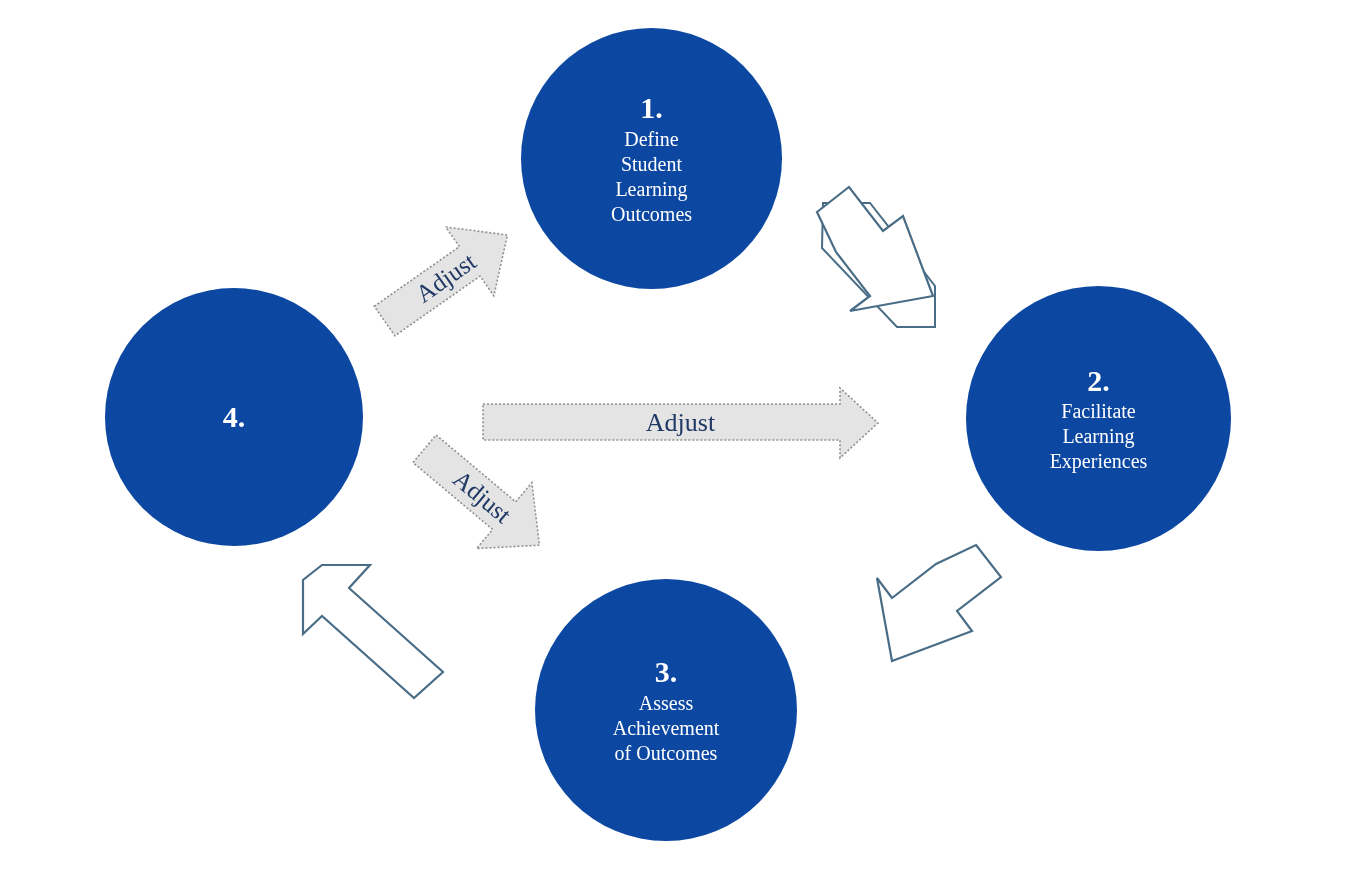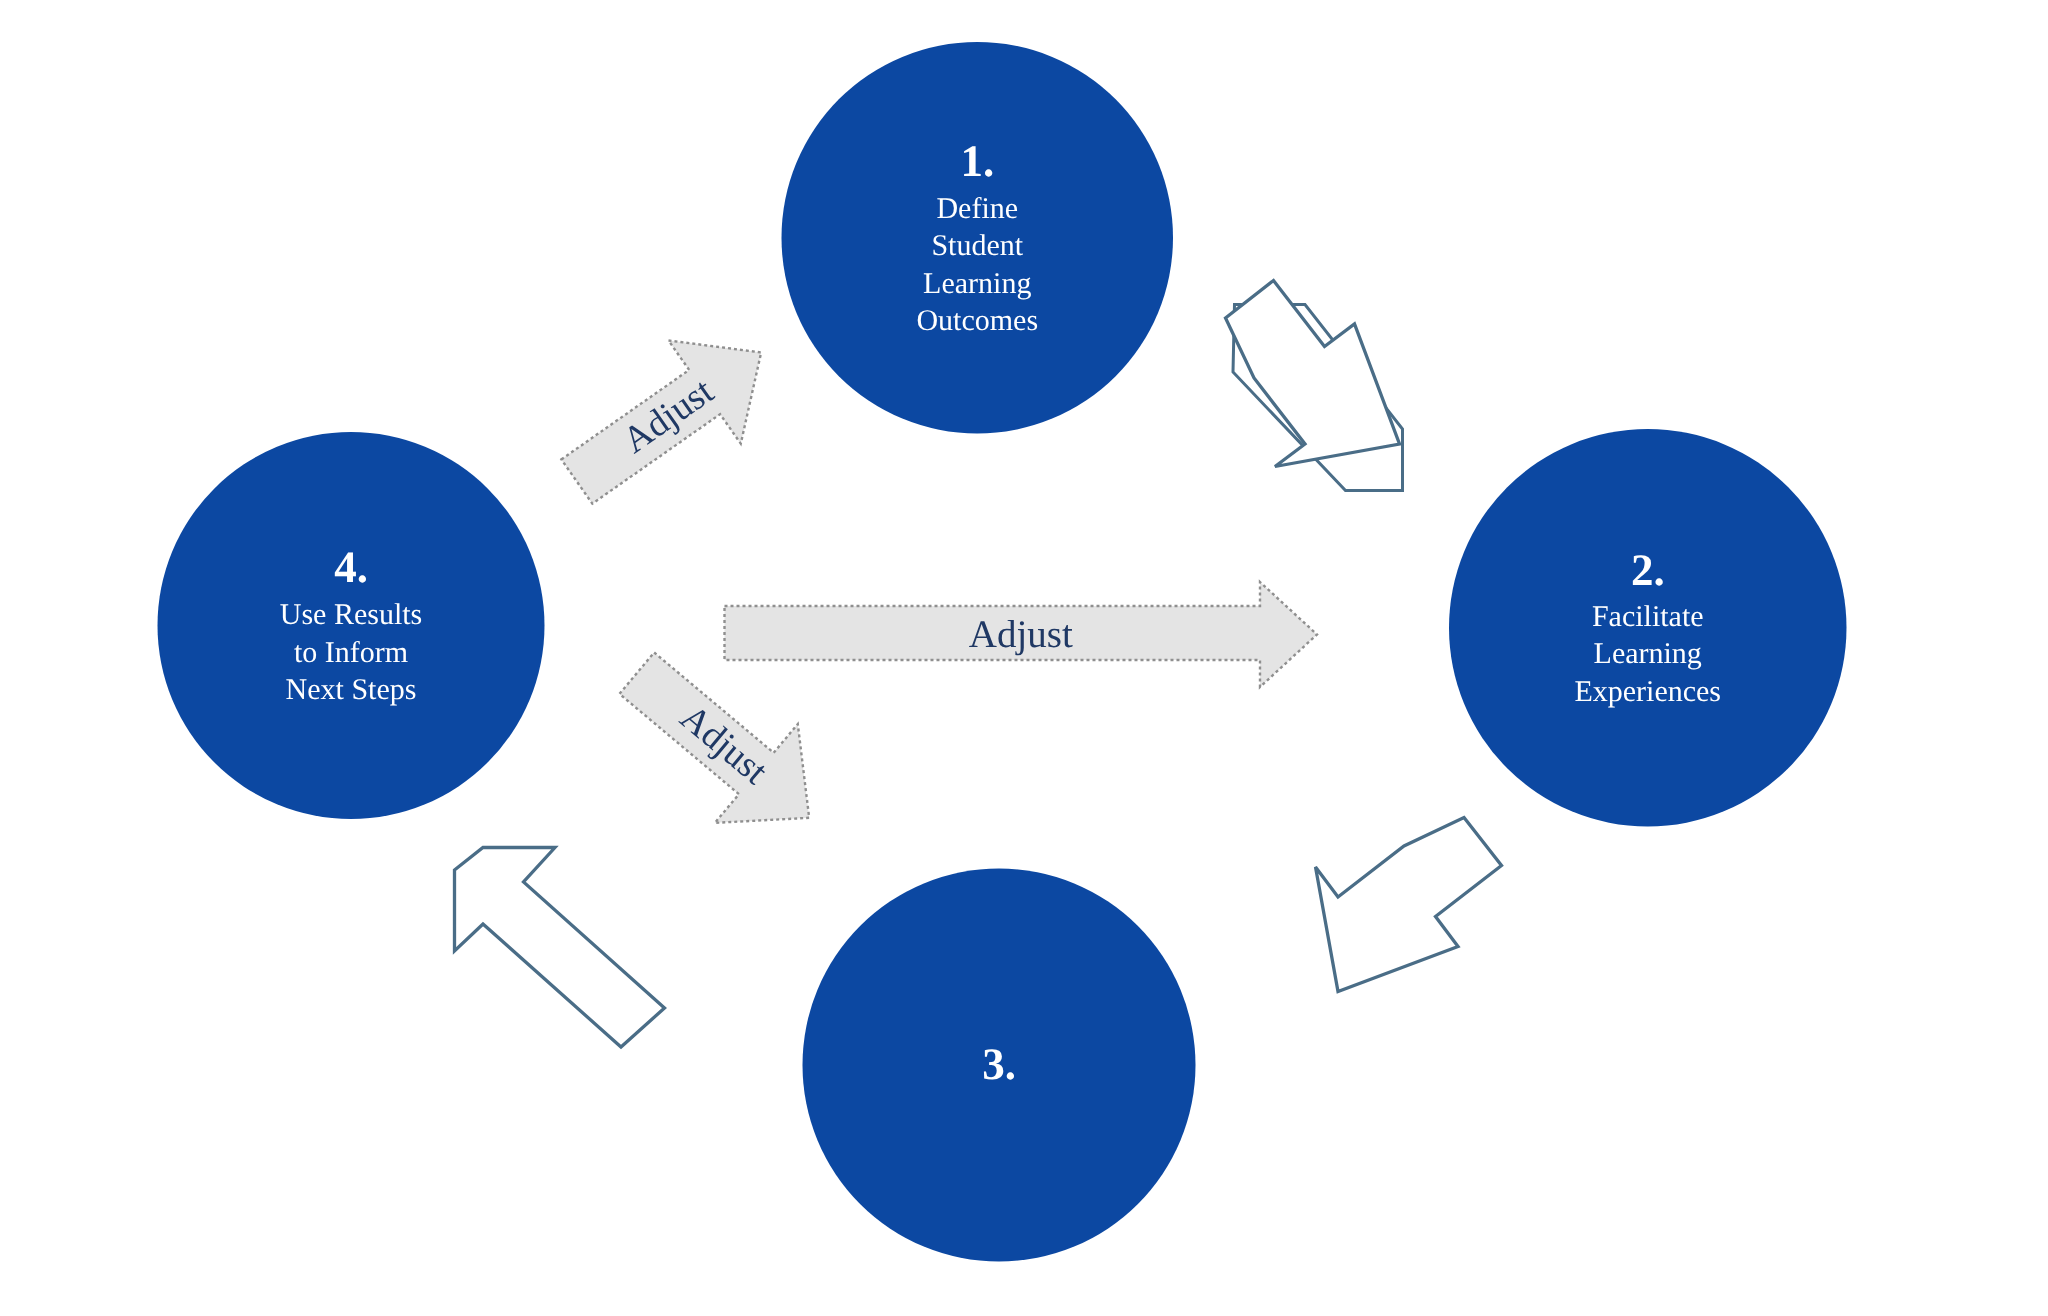--- a/index.html
+++ b/index.html
@@ -110,27 +110,27 @@
 
   <div class="node-circle" id="circle-2">
     <div class="node-number">2.</div>
     <div class="node-label">Facilitate
 Learning
 Experiences</div>
   </div>
 
   <div class="node-circle" id="circle-3">
     <div class="node-number">3.</div>
+    <div class="node-label">Assess
+Achievement
+of Outcomes</div>
   </div>
 
   <div class="node-circle" id="circle-4">
     <div class="node-number">4.</div>
-    <div class="node-label">Use Results
-to Inform
-Next Steps</div>
   </div>
 
   <div class="adjust-arrow" id="adjust-upleft">
     <svg viewBox="0 0 150 84" width="150" height="84" xmlns="http://www.w3.org/2000/svg" aria-hidden="true">
       <polygon points="0,24 104,24 104,0 150,42 104,84 104,60 0,60" fill="#e4e4e4" stroke="#8f8f8f" stroke-width="1.6" stroke-dasharray="2 2"></polygon>
     </svg>
     <div class="adjust-text">Adjust</div>
   </div>
 
   <div class="adjust-arrow" id="adjust-middle">

